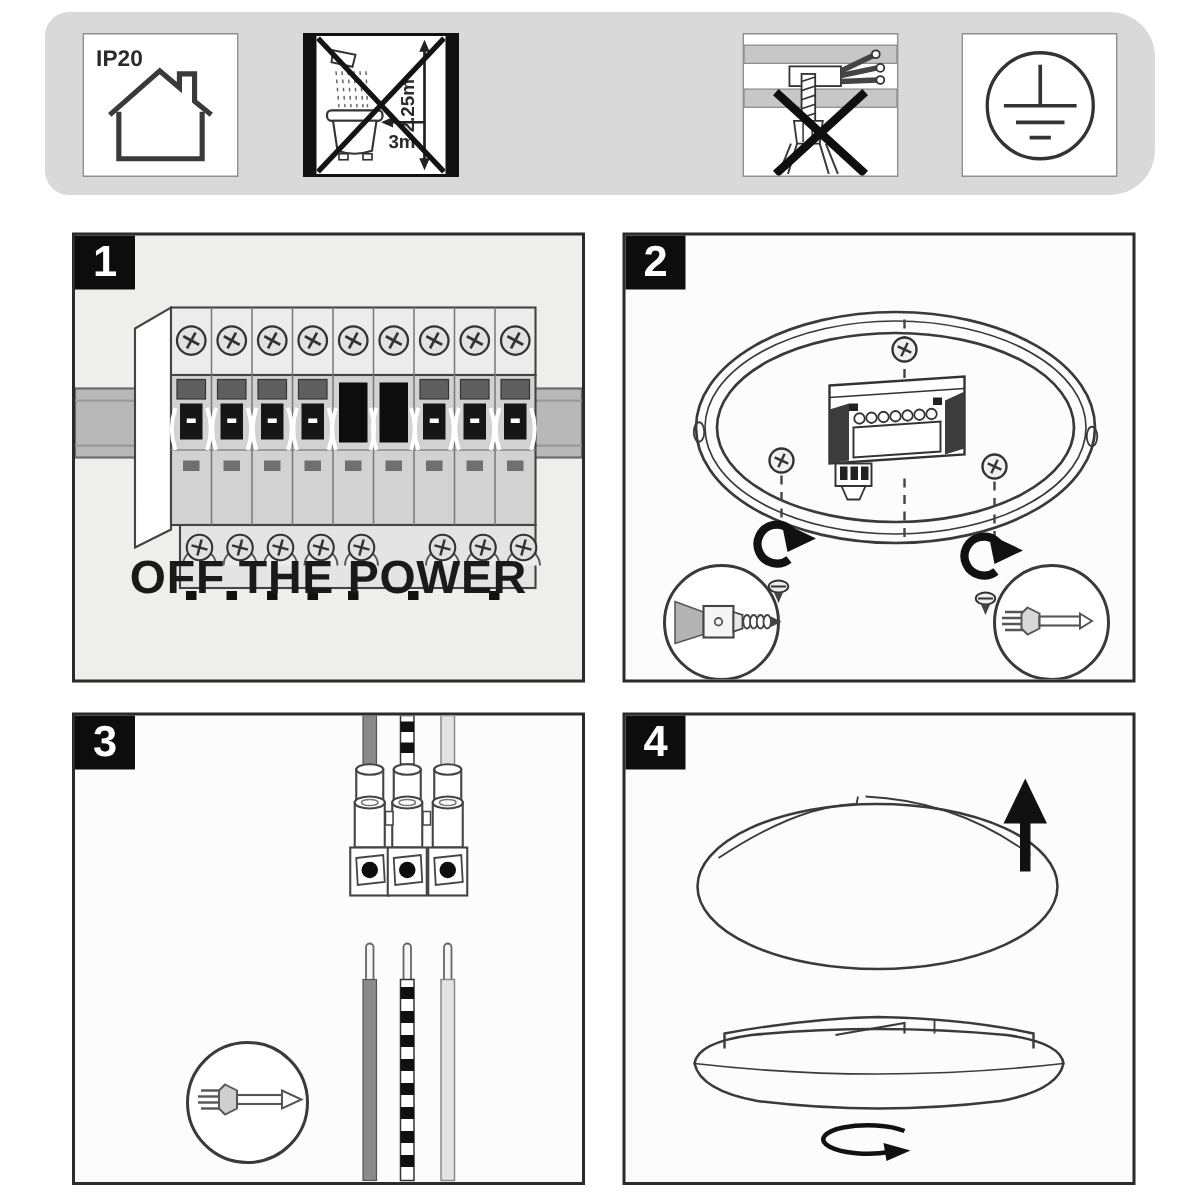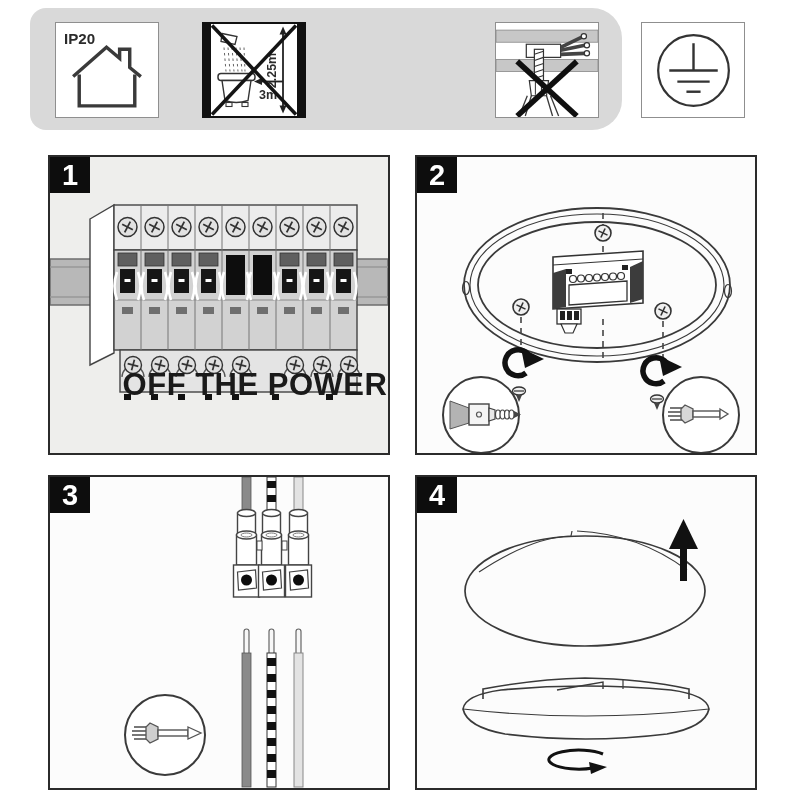--- a/index.html
+++ b/index.html
@@ -1,37 +1,37 @@
 <!DOCTYPE html>
 <html><head>
 <meta charset="utf-8">
 <style>
   html,body{margin:0;padding:0;background:#fff;}
   .page{position:relative;width:800px;height:800px;background:#fff;overflow:hidden;
         font-family:"Liberation Sans",sans-serif;}
   
-  .strip{position:absolute;left:30px;top:8px;width:592px;height:122px;
+  .strip{position:absolute;left:30px;top:8px;width:740px;height:122px;
          background:#d9d9d9;border-radius:16px 30px 30px 16px;}
   .icon-box{position:absolute;top:14px;width:104px;height:96px;background:#fff;
             border:1.5px solid #8f8f8f;box-sizing:border-box;}
   .icon-box.framed{border:2.5px solid #111;border-left-width:9px;border-right-width:9px;}
   .icon-box svg{display:block;width:100%;height:100%;}
   svg text{font-family:"Liberation Sans",sans-serif;fill:#2b2b2b;}
   
   .panel{position:absolute;background:#fcfcfc;border:2px solid #2b2b2b;box-sizing:border-box;}
   #p1{left:48px;top:155px;width:342px;height:300px;background:#eeeeec;}
   #p2{left:415px;top:155px;width:342px;height:300px;}
   #p3{left:48px;top:475px;width:342px;height:315px;}
   #p4{left:415px;top:475px;width:342px;height:315px;}
   .panel>svg{position:absolute;left:0;top:0;width:100%;height:100%;}
   .num-badge{position:absolute;left:0;top:0;width:40px;height:36px;background:#0d0d0d;
              color:#fff;font-size:29px;font-weight:700;display:flex;align-items:center;
              justify-content:center;z-index:3;}
   .caption{position:absolute;left:0;top:210px;width:100%;text-align:center;
-           font-size:31px;font-weight:700;color:#1a1a1a;letter-spacing:0.5px;z-index:2;padding-left:36px;}
+           font-size:31px;font-weight:700;color:#1a1a1a;letter-spacing:0.5px;z-index:2;}
   .ln{stroke:#3a3a3a;fill:none;}
 </style>
 </head>
 <body>
 
 <div class="page">
 
   <div class="strip">
 
     <div class="icon-box" style="left:25px">

